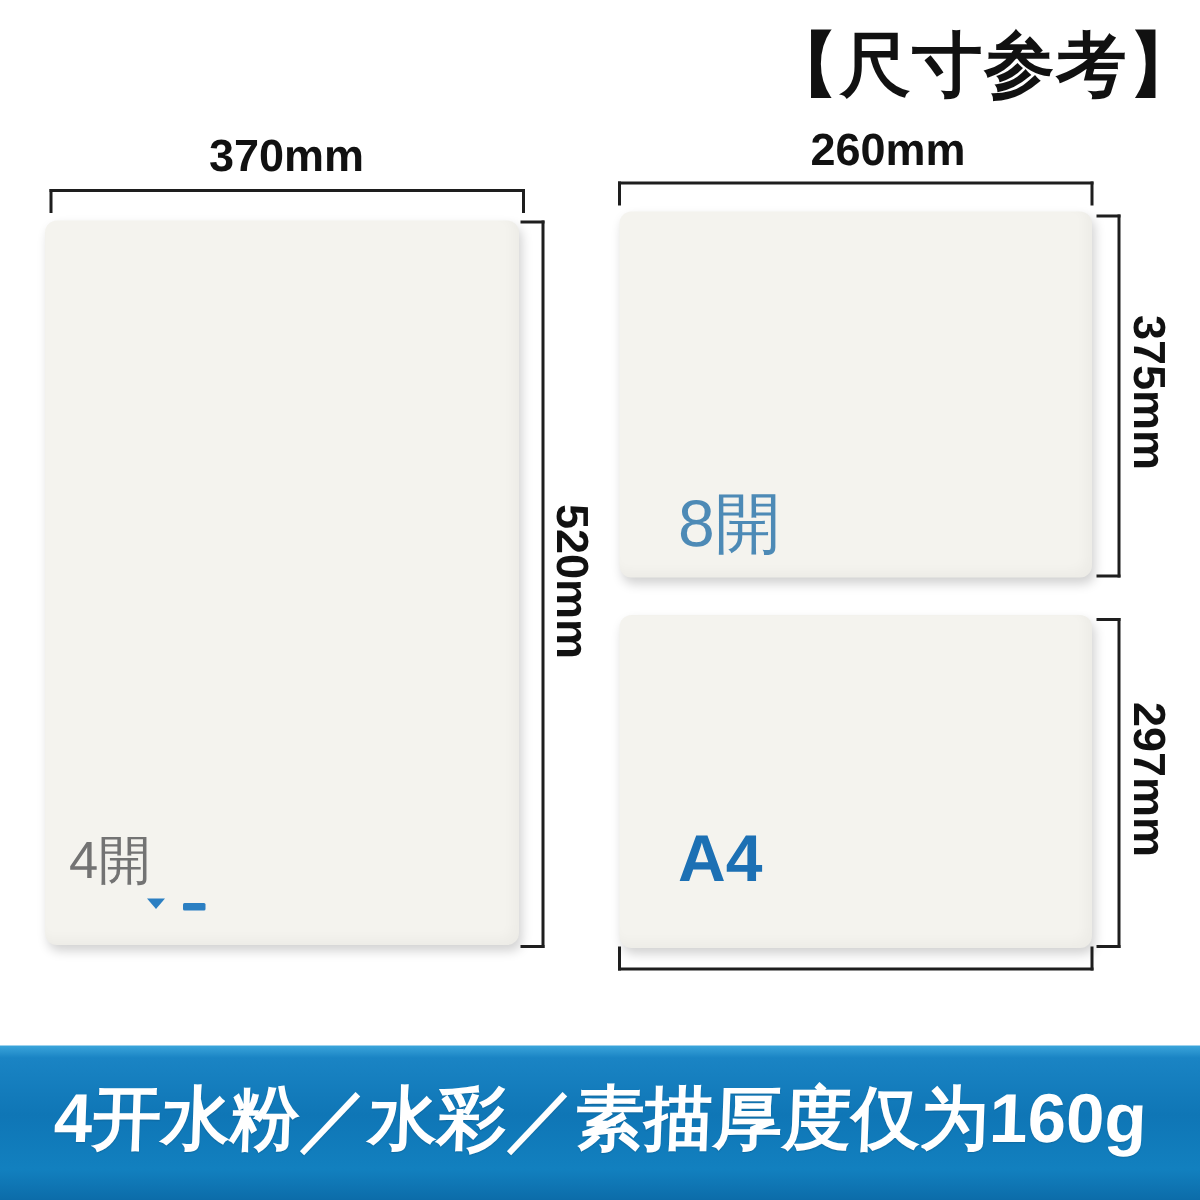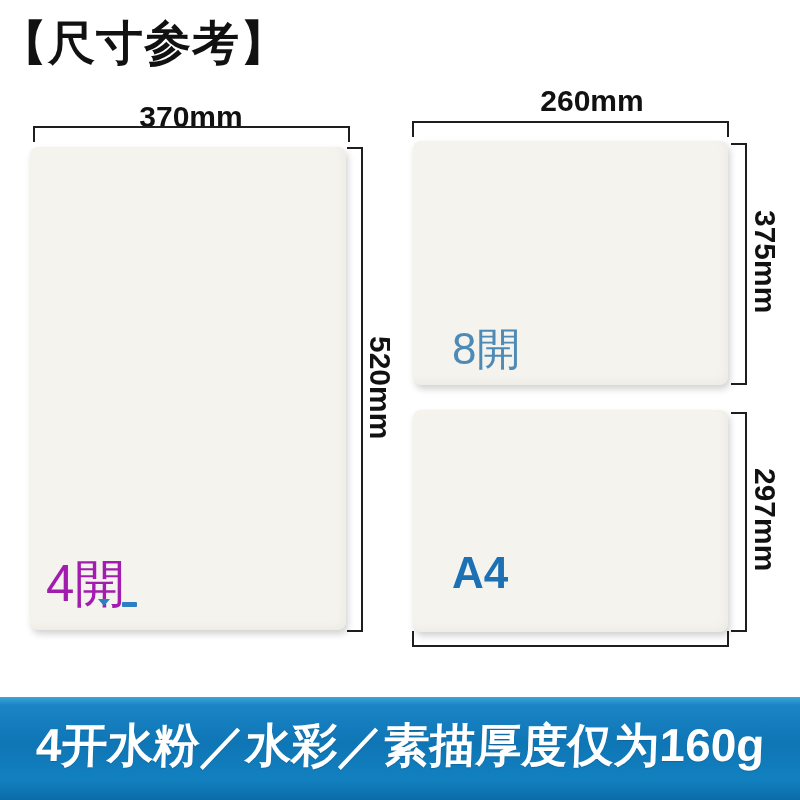--- a/index.html
+++ b/index.html
@@ -9,21 +9,21 @@
     height: 800px;
     background: #ffffff;
     overflow: hidden;
     font-family: "Liberation Sans", "DejaVu Sans", sans-serif;
   }
   .title {
     position: absolute;
     top: 12px;
     left: 0;
     width: 100%;
-    text-align: left;
+    text-align: right;
     font-size: 47px;
     font-weight: 700;
     color: #111111;
     letter-spacing: 1px;
   }
   
   .sheet {
     position: absolute;
     background: #f4f3ee;
     border-radius: 8px;
@@ -48,42 +48,42 @@
 
   
   .dim-label {
     position: absolute;
     font-size: 30px;
     font-weight: 700;
     color: #111111;
     white-space: nowrap;
   }
   .dim-label-h { text-align: center; }
-  .label-370 { left: 33px;  top: 100px;  width: 316px; }
+  .label-370 { left: 33px;  top: 88px;  width: 316px; }
   .label-260 { left: 434px; top: 84px;  width: 316px; }
   .label-210 { left: 412px; top: 654px; width: 316px; }
   .dim-label-v {
     writing-mode: vertical-rl;
     display: flex;
     align-items: center;
     justify-content: center;
   }
   .label-520 { left: 363px; top: 147px; height: 481px; }
   .label-375 { left: 748px; top: 143px; height: 238px; }
   .label-297 { left: 748px; top: 412px; height: 216px; }
 
   
   .sheet-label {
     position: absolute;
     white-space: nowrap;
   }
   .label-4kai {
     left: 46px; top: 550px;
-    font-size: 51px; font-weight: 400;
-    color: #a21caf;
+    font-size: 35px; font-weight: 400;
+    color: #737373;
   }
   .label-8kai {
     left: 452px; top: 320px;
     font-size: 44px; font-weight: 400;
     color: #4d8ab6;
   }
   .label-a4 {
     left: 452px; top: 548px;
     font-size: 44px; font-weight: 700;
     color: #1c70b4;

